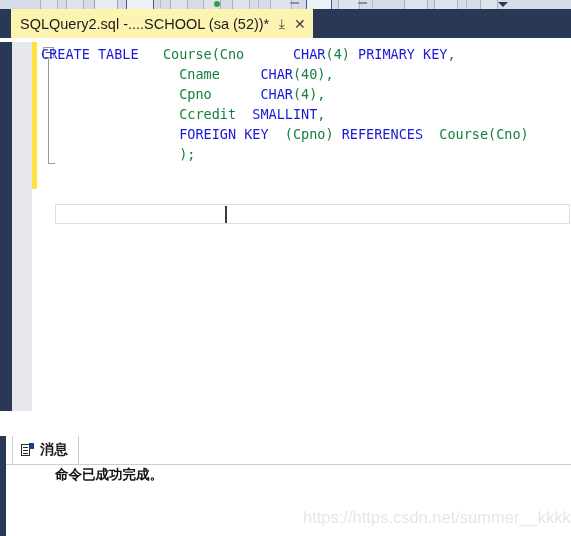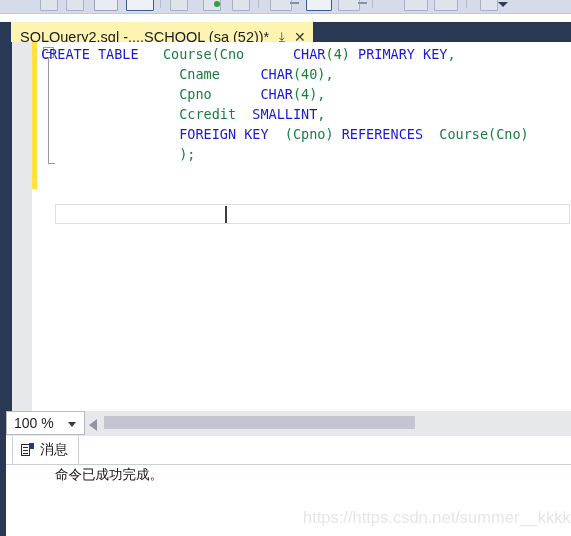--- a/index.html
+++ b/index.html
@@ -28,21 +28,21 @@
   .tb-dot{position:absolute;width:6px;height:6px;border-radius:50%;background:#2f9e3f;}
   .tb-bar{position:absolute;height:2px;background:#8a90a3;}
   .tb-chev{
     position:absolute;top:2px;width:0;height:0;
     border-left:5px solid transparent;border-right:5px solid transparent;
     border-top:5px solid #2e3a52;
   }
 
   
   .tabstrip{
-    position:absolute;left:0;top:22px;width:571px;height:29px;
+    position:absolute;left:0;top:9px;width:571px;height:29px;
     background:#293955;
   }
   .tab{
     position:absolute;left:11px;top:0px;height:29px;
     background:#fdf4b2;
     display:flex;align-items:center;
     padding:0 7px 0 9px;box-sizing:border-box;
   }
   .tab-title{
     font-size:14.5px;color:#1c1c1c;white-space:nowrap;
@@ -109,21 +109,21 @@
   .hs-left{
     position:absolute;left:89px;top:8px;width:0;height:0;
     border-top:6px solid transparent;border-bottom:6px solid transparent;
     border-right:8px solid #9195a5;
   }
   .hs-track{position:absolute;left:104px;top:5px;width:460px;height:13px;background:#e7e8ec;}
   .hs-thumb{position:absolute;left:104px;top:5px;width:311px;height:13px;background:#c3c6d0;}
 
   
   .results{
-    position:absolute;left:0;top:436px;width:571px;height:100px;background:#ffffff;
+    position:absolute;left:0;top:436px;width:571px;height:100px;background:#ffffff;font-weight:bold;
   }
   .res-edge{position:absolute;left:0;top:0;width:6px;height:100px;background:#293955;}
   .res-tabs{
     position:absolute;left:6px;top:0;width:565px;height:28px;
     border-bottom:1px solid #c9cdd8;background:#ffffff;
   }
   .res-tab{
     position:absolute;left:6px;top:0;height:28px;
     display:flex;align-items:center;padding:0 10px 0 8px;box-sizing:border-box;
     border-left:1px solid #c9cdd8;border-right:1px solid #c9cdd8;
@@ -201,30 +201,20 @@
     <div class="gutter-fold"></div>
     <div class="fold-line"></div>
     <div class="fold-foot"></div>
 
     <div class="code" id="code-area"><div><span class="kw">CREATE TABLE </span><span class="id">  Course(Cno      </span><span class="kw">CHAR</span><span class="id">(4) </span><span class="kw">PRIMARY KEY</span><span class="id">,</span></div><div><span class="id">                 Cname     </span><span class="kw">CHAR</span><span class="id">(40),</span></div><div><span class="id">                 Cpno      </span><span class="kw">CHAR</span><span class="id">(4),</span></div><div><span class="id">                 Ccredit  </span><span class="kw">SMALLINT</span><span class="id">,</span></div><div><span class="id">                 </span><span class="kw">FOREIGN KEY</span><span class="id">  (Cpno) </span><span class="kw">REFERENCES</span><span class="id">  Course(Cno)</span></div><div><span class="id">                 );</span></div></div>
 
     <div class="curline"></div>
     <div class="caret"></div>
   </div>
 
-  <div class="zoomrow">
-    <div class="zoom-edge"></div>
-    <div class="zoom-box">
-      <span class="zoom-val">100 %</span>
-      <span class="zoom-arrow"></span>
-    </div>
-    <div class="hs-left"></div>
-    <div class="hs-track"></div>
-    <div class="hs-thumb"></div>
-  </div>
 
   <div class="results">
     <div class="res-edge"></div>
     <div class="res-tabs">
       <div class="res-tab">
         <span class="msg-icon">
           <span class="pg"></span>
             <span class="sq"></span>
         </span>
         <span class="res-tab-label">消息</span>

